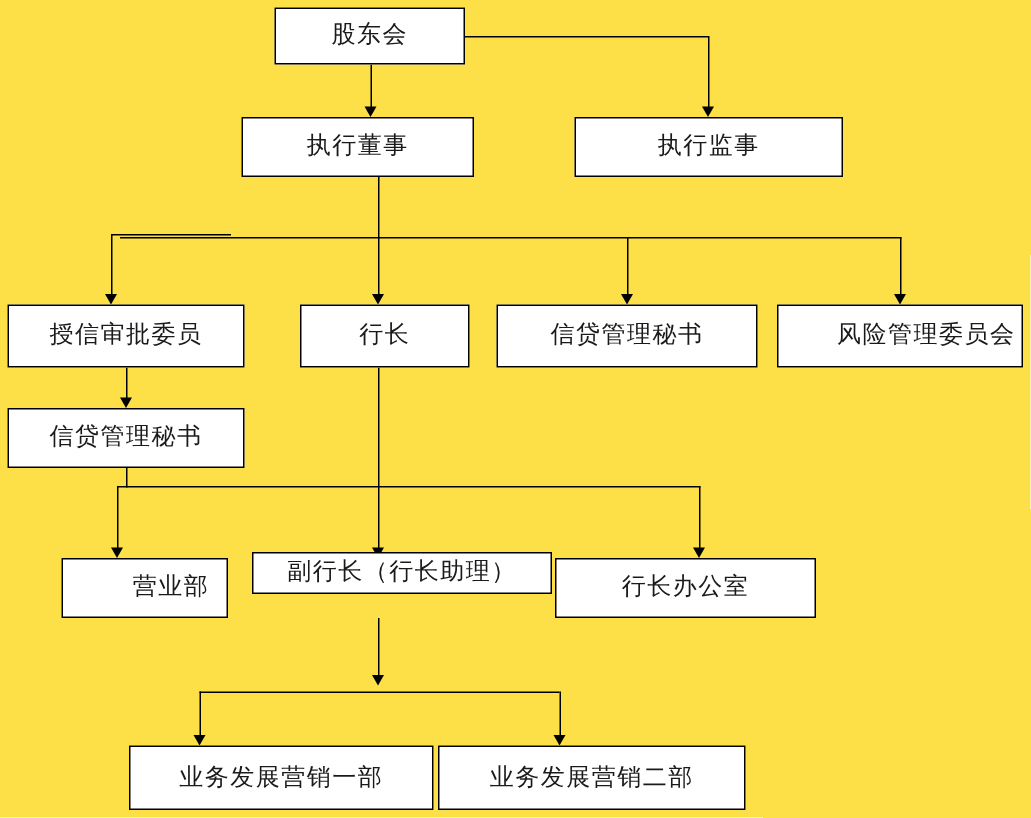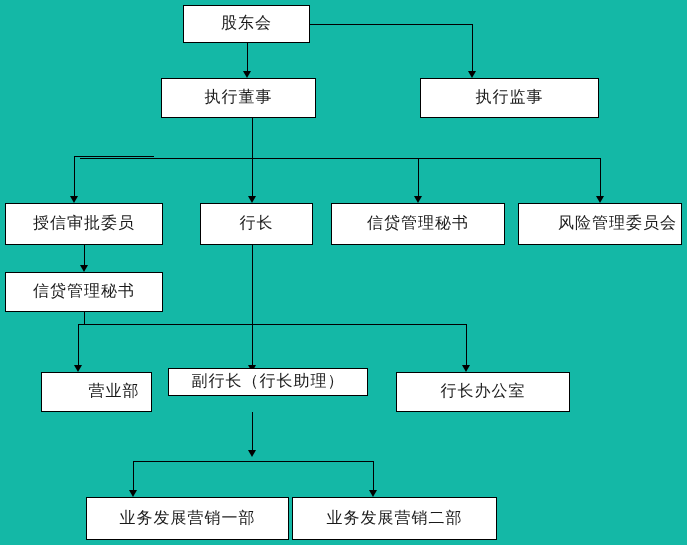--- a/index.html
+++ b/index.html
@@ -4,22 +4,22 @@
 <style>
   html, body {
     margin: 0;
     padding: 0;
     background: #ffffff;
   }
   #chart-canvas {
     position: relative;
     width: 687px;
     height: 545px;
-    background: #14b8a6;
-    font-family: Liberation Mono, monospace;
+    background: #fde047;
+    font-family: Liberation Serif, serif;
     overflow: hidden;
     text-align: center;
   }
   .node {
     position: absolute;
     box-sizing: border-box;
     border: 1px solid #000000;
     background: #ffffff;
     display: flex;
     align-items: center;
@@ -110,21 +110,21 @@
   <div class="arrow" style="left:369px; top:490px;"></div>
 
   <div class="node" style="left:183px; top:5px; width:127px; height:38px;">
     <span class="node-label">股东会</span>
   </div>
 
   <div class="node" style="left:161px; top:78px; width:155px; height:40px;">
     <span class="node-label">执行董事</span>
   </div>
 
-  <div class="node" style="left:383px; top:78px; width:179px; height:40px;margin-left:37px;">
+  <div class="node" style="left:383px; top:78px; width:179px; height:40px;">
     <span class="node-label">执行监事</span>
   </div>
 
   <div class="node" style="left:5px; top:203px; width:158px; height:42px;">
     <span class="node-label">授信审批委员</span>
   </div>
 
   <div class="node" style="left:200px; top:203px; width:113px; height:42px;">
     <span class="node-label">行长</span>
   </div>
@@ -142,21 +142,21 @@
   </div>
 
   <div class="node" style="left:41px; top:372px; width:111px; height:40px;padding-left:35px;">
     <span class="node-label">营业部</span>
   </div>
 
   <div class="node" style="left:168px; top:368px; width:200px; height:28px;">
     <span class="node-label">副行长（行长助理）</span>
   </div>
 
-  <div class="node" style="left:396px; top:372px; width:174px; height:40px;">
+  <div class="node" style="left:370px; top:372px; width:174px; height:40px;">
     <span class="node-label">行长办公室</span>
   </div>
 
   <div class="node" style="left:47px; top:497px; width:203px; height:43px;margin-left:39px;">
     <span class="node-label">业务发展营销一部</span>
   </div>
 
   <div class="node" style="left:292px; top:497px; width:205px; height:43px;">
     <span class="node-label">业务发展营销二部</span>
   </div>

